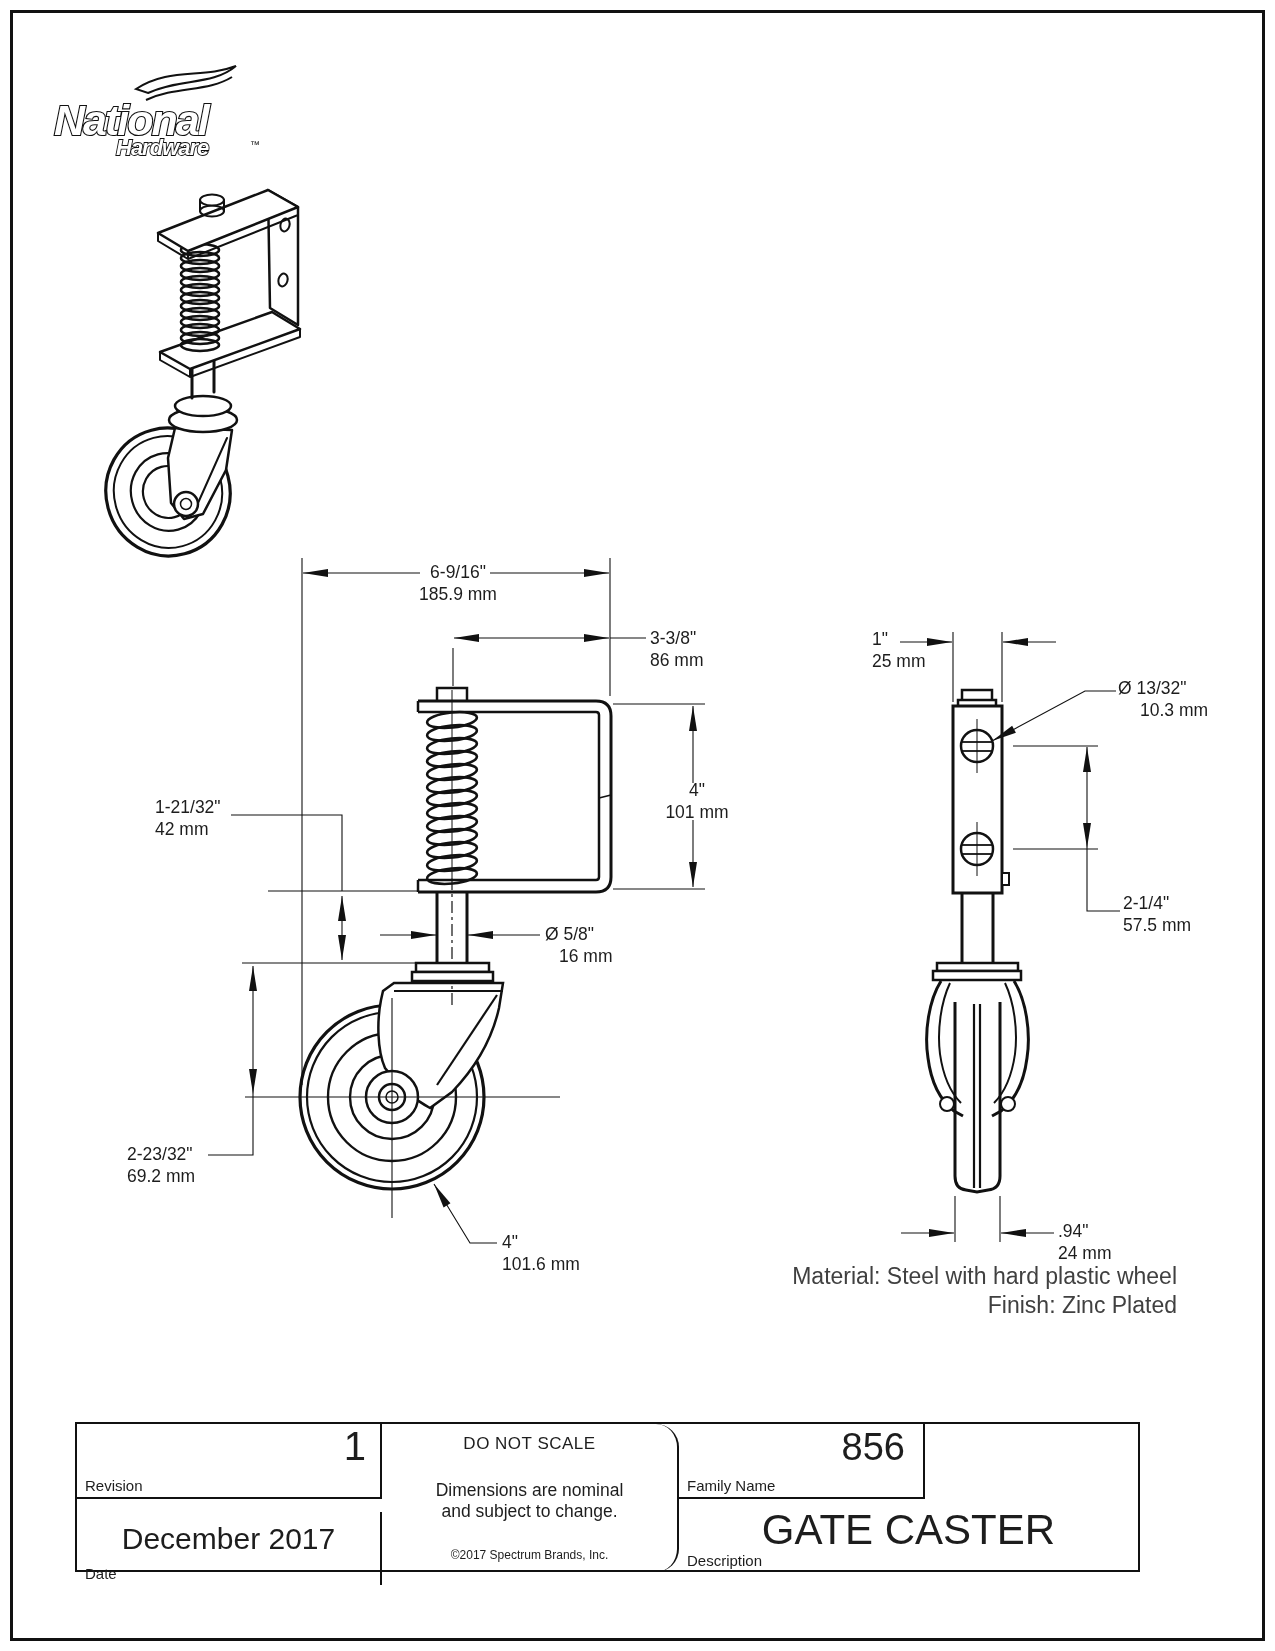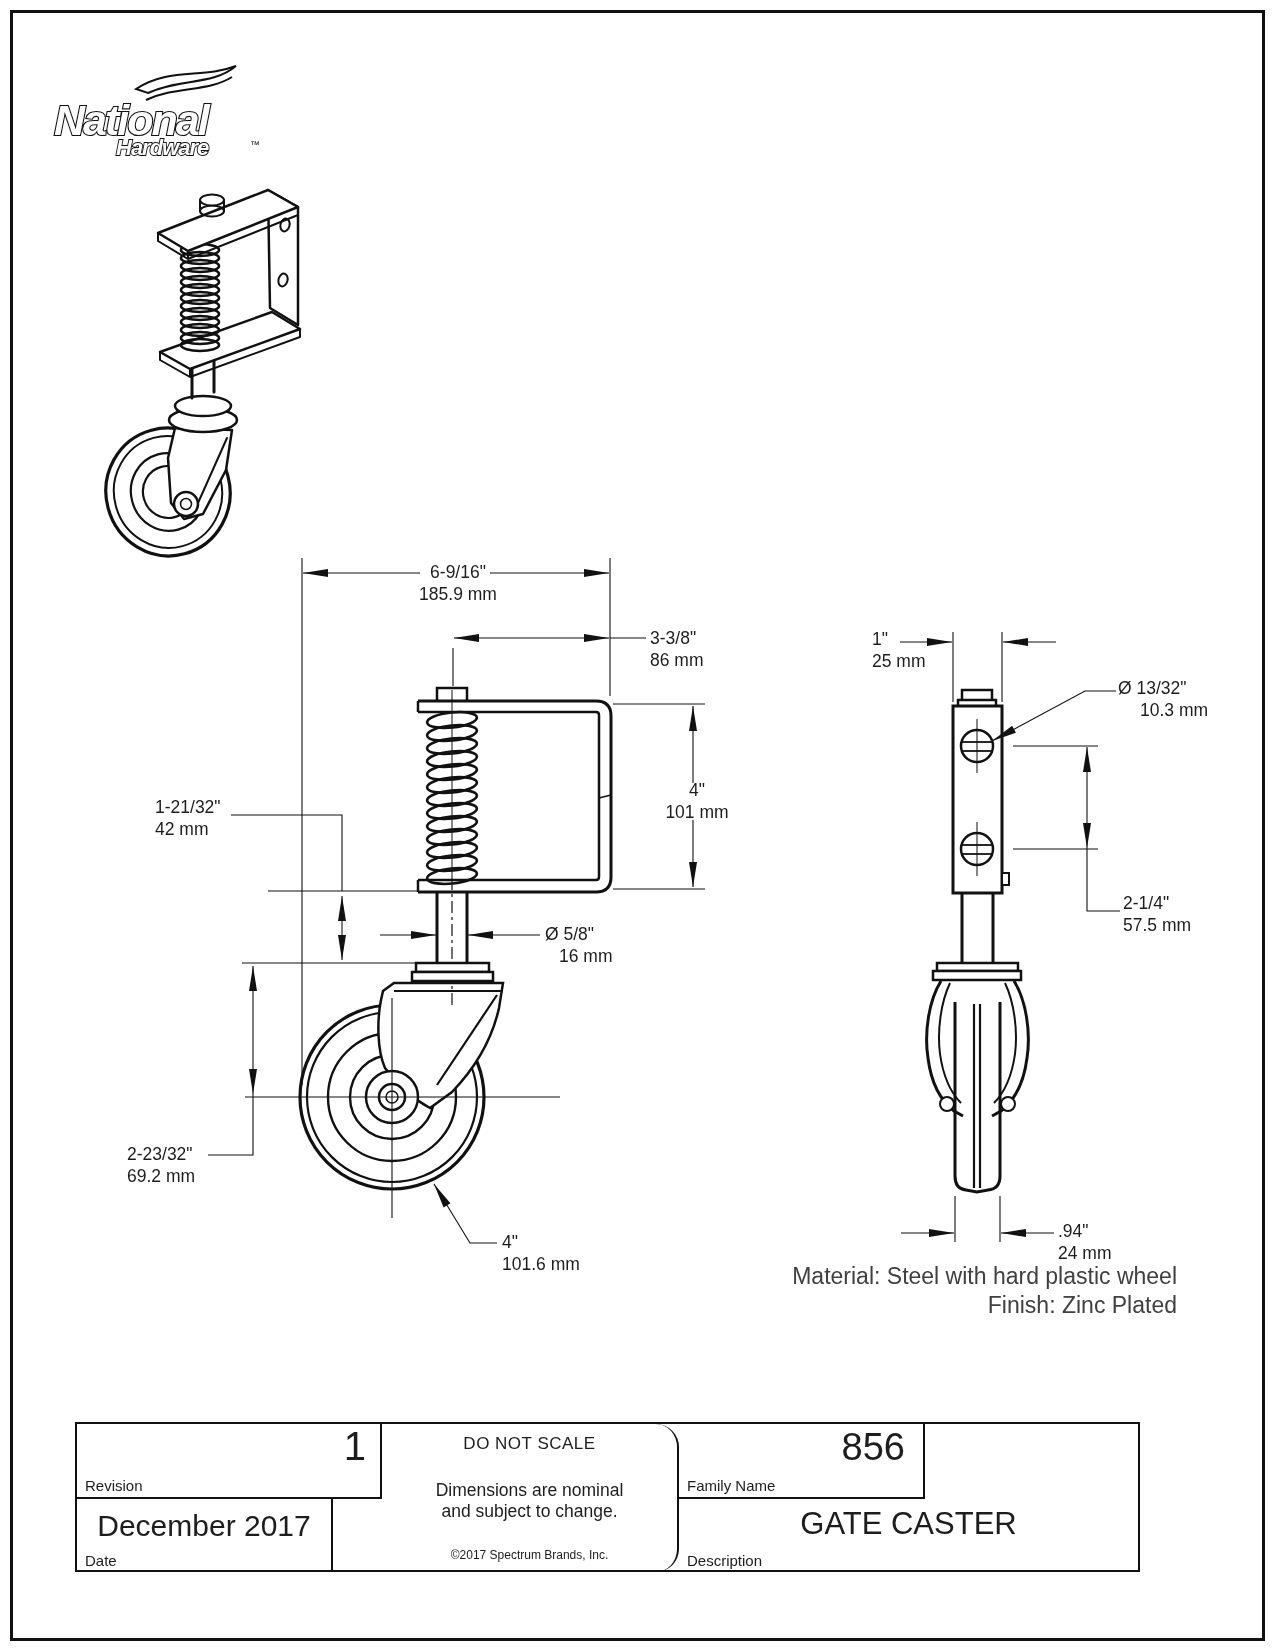--- a/index.html
+++ b/index.html
@@ -16,21 +16,21 @@
   
   .tb{position:absolute;left:75px;top:1422px;width:1065px;height:150px;border:2px solid #111;box-sizing:border-box;}
   .cell{position:absolute;box-sizing:border-box;}
   .cell .lbl{position:absolute;left:8px;bottom:3px;font-size:15px;}
   .bR{border-right:2px solid #111;}
   .bB{border-bottom:2px solid #111;}
   .val-rev{position:absolute;right:14px;top:0px;font-size:40px;}
   .val-date{text-align:center;font-size:30px;margin-top:10px;}
   .val-fam{position:absolute;right:18px;top:2px;font-size:38px;}
   .val-sku{position:absolute;right:8px;top:2px;font-size:38px;}
-  .val-desc{text-align:center;font-size:31px;margin-top:7px;}
+  .val-desc{text-align:center;font-size:42px;margin-top:7px;}
   .notes-cell{display:flex;flex-direction:column;align-items:center;justify-content:space-between;
               padding:10px 0 10px 0;text-align:center;border-radius:23px;}
   .notes-cell .n1{font-size:17px;letter-spacing:.5px;}
   .notes-cell .n2{font-size:17.5px;line-height:21px;}
   .notes-cell .n3{font-size:12px;}
 </style>
 </head>
 <body>
 
 <div class="page">
@@ -297,21 +297,21 @@
   <div class="notes">
     <div>Material: Steel with hard plastic wheel</div>
     <div>Finish: Zinc Plated</div>
   </div>
 
   <div class="tb">
     <div class="cell bR bB" style="left:0;top:0;width:305px;height:75px">
       <div class="val-rev">1</div>
       <div class="lbl">Revision</div>
     </div>
-    <div class="cell bR" style="left:0;top:75px;width:256px;height:73px">
+    <div class="cell bR" style="left:0;top:88px;width:305px;height:73px">
       <div class="val-date">December 2017</div>
       <div class="lbl">Date</div>
     </div>
     <div class="cell bR notes-cell" style="left:305px;top:0;width:297px;height:148px">
       <div class="n1">DO NOT SCALE</div>
       <div class="n2">
         <div>Dimensions are nominal</div>
         <div>and subject to change.</div>
       </div>
       <div class="n3">©2017 Spectrum Brands, Inc.</div>

